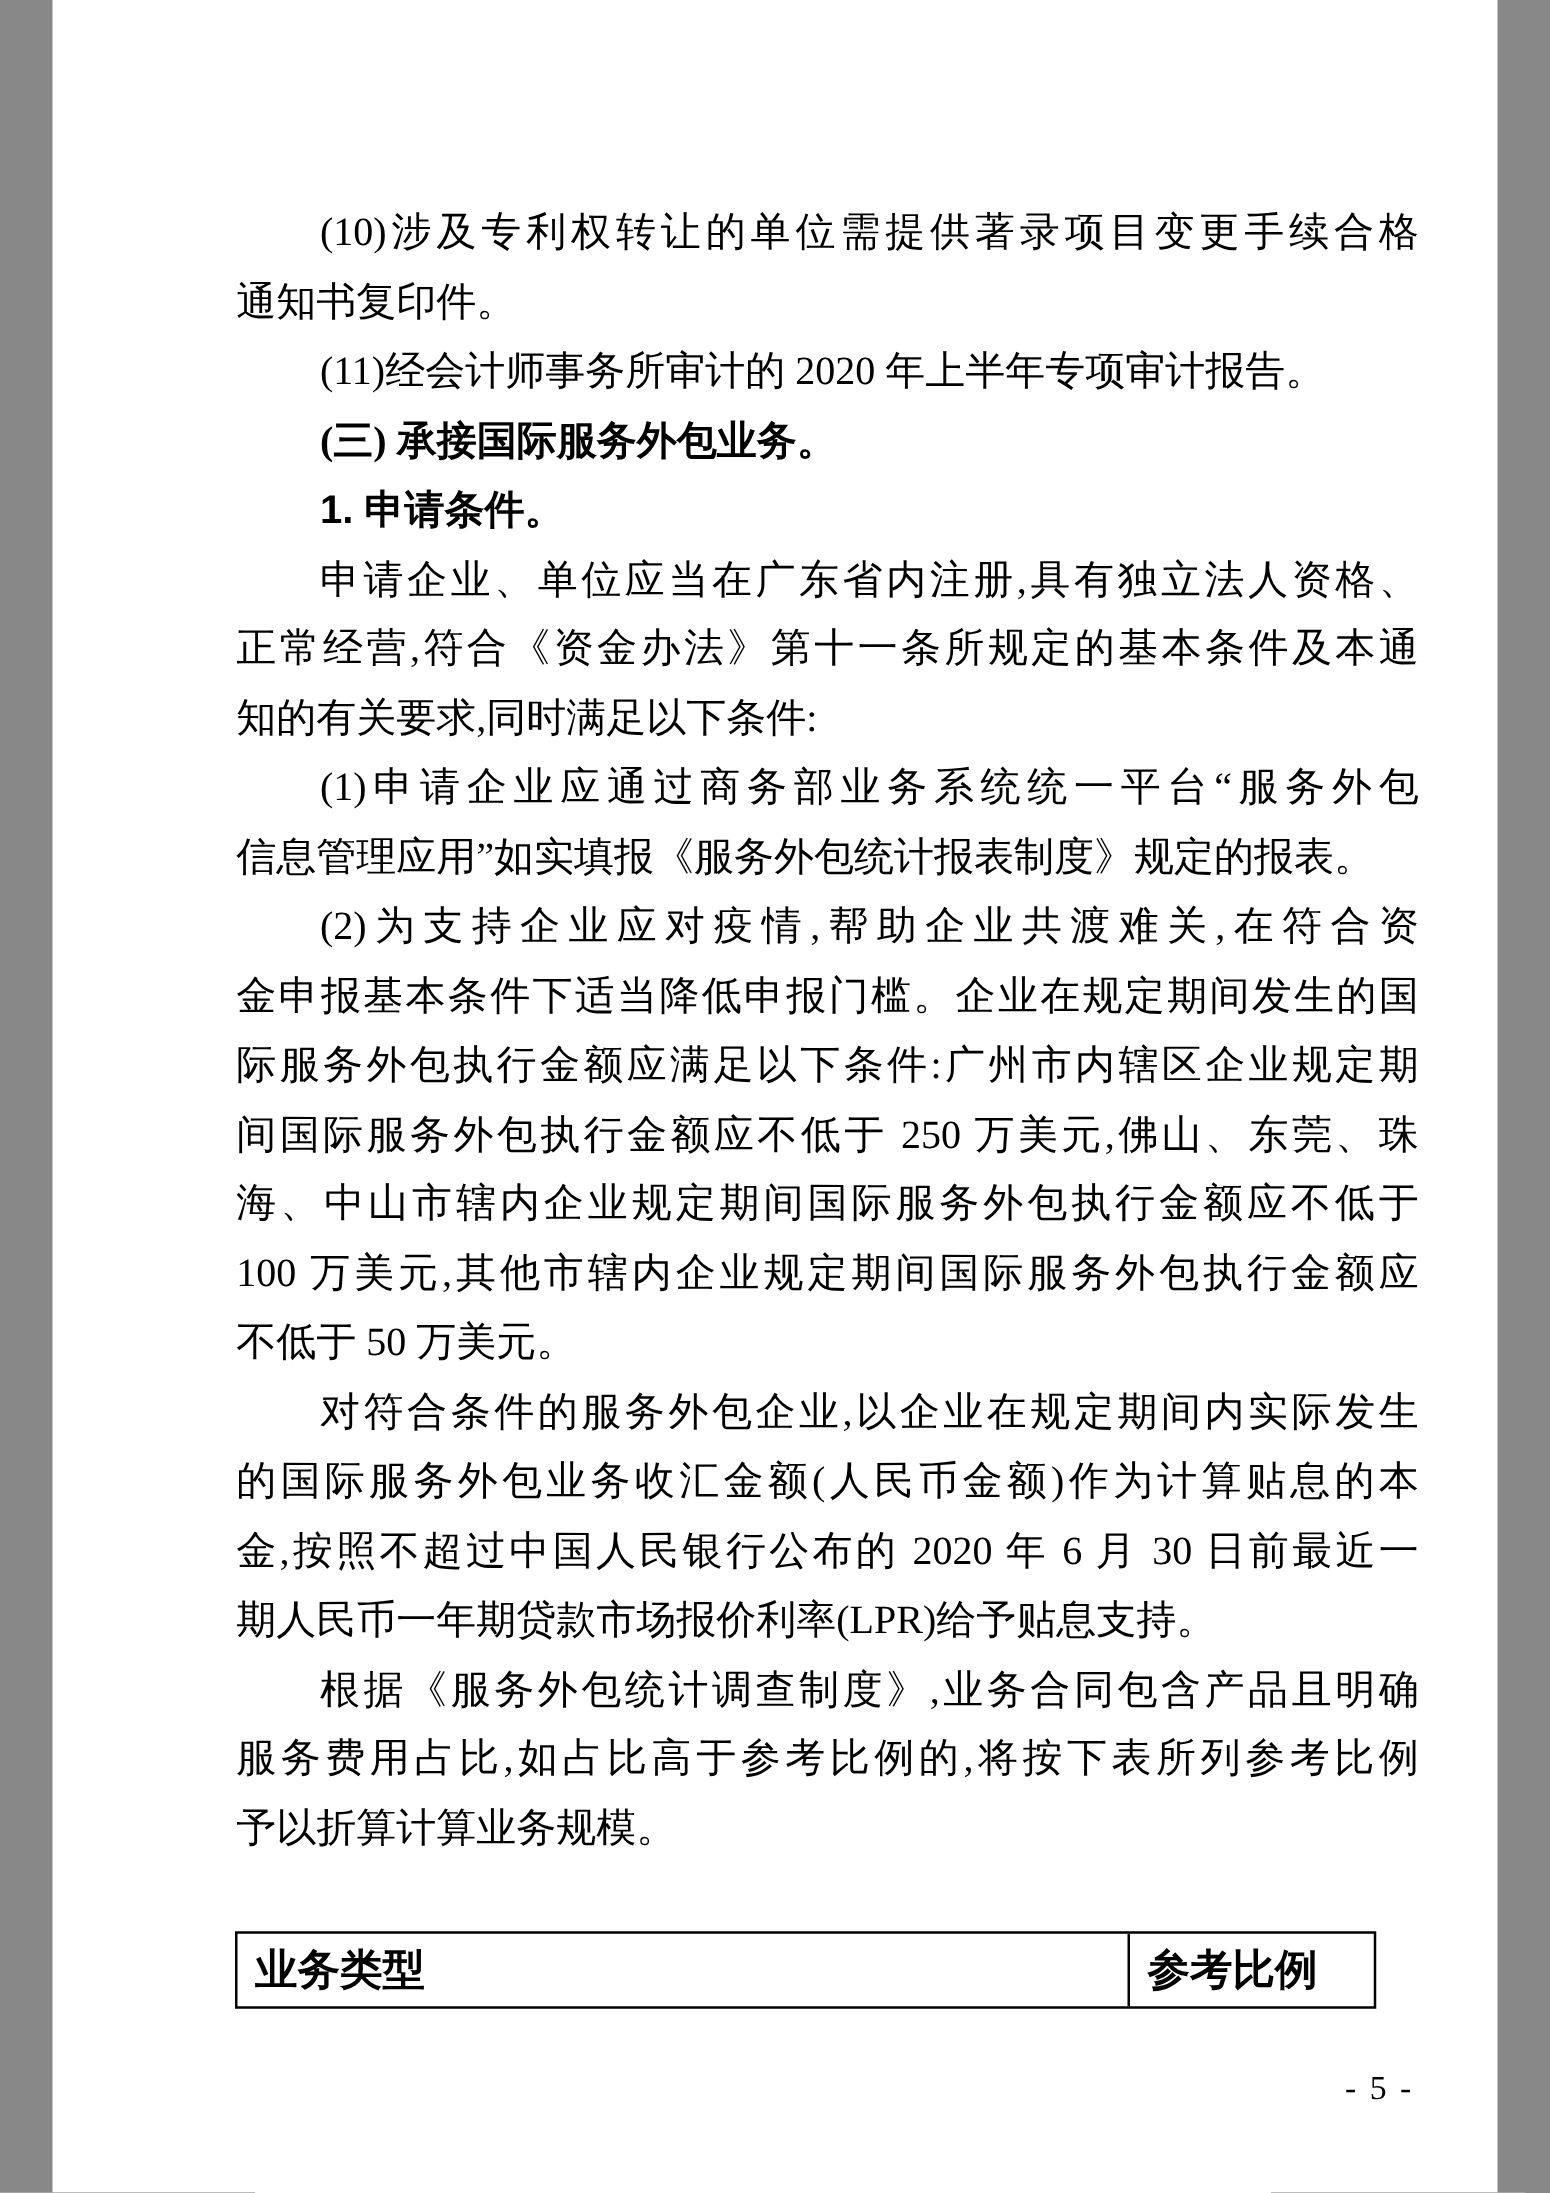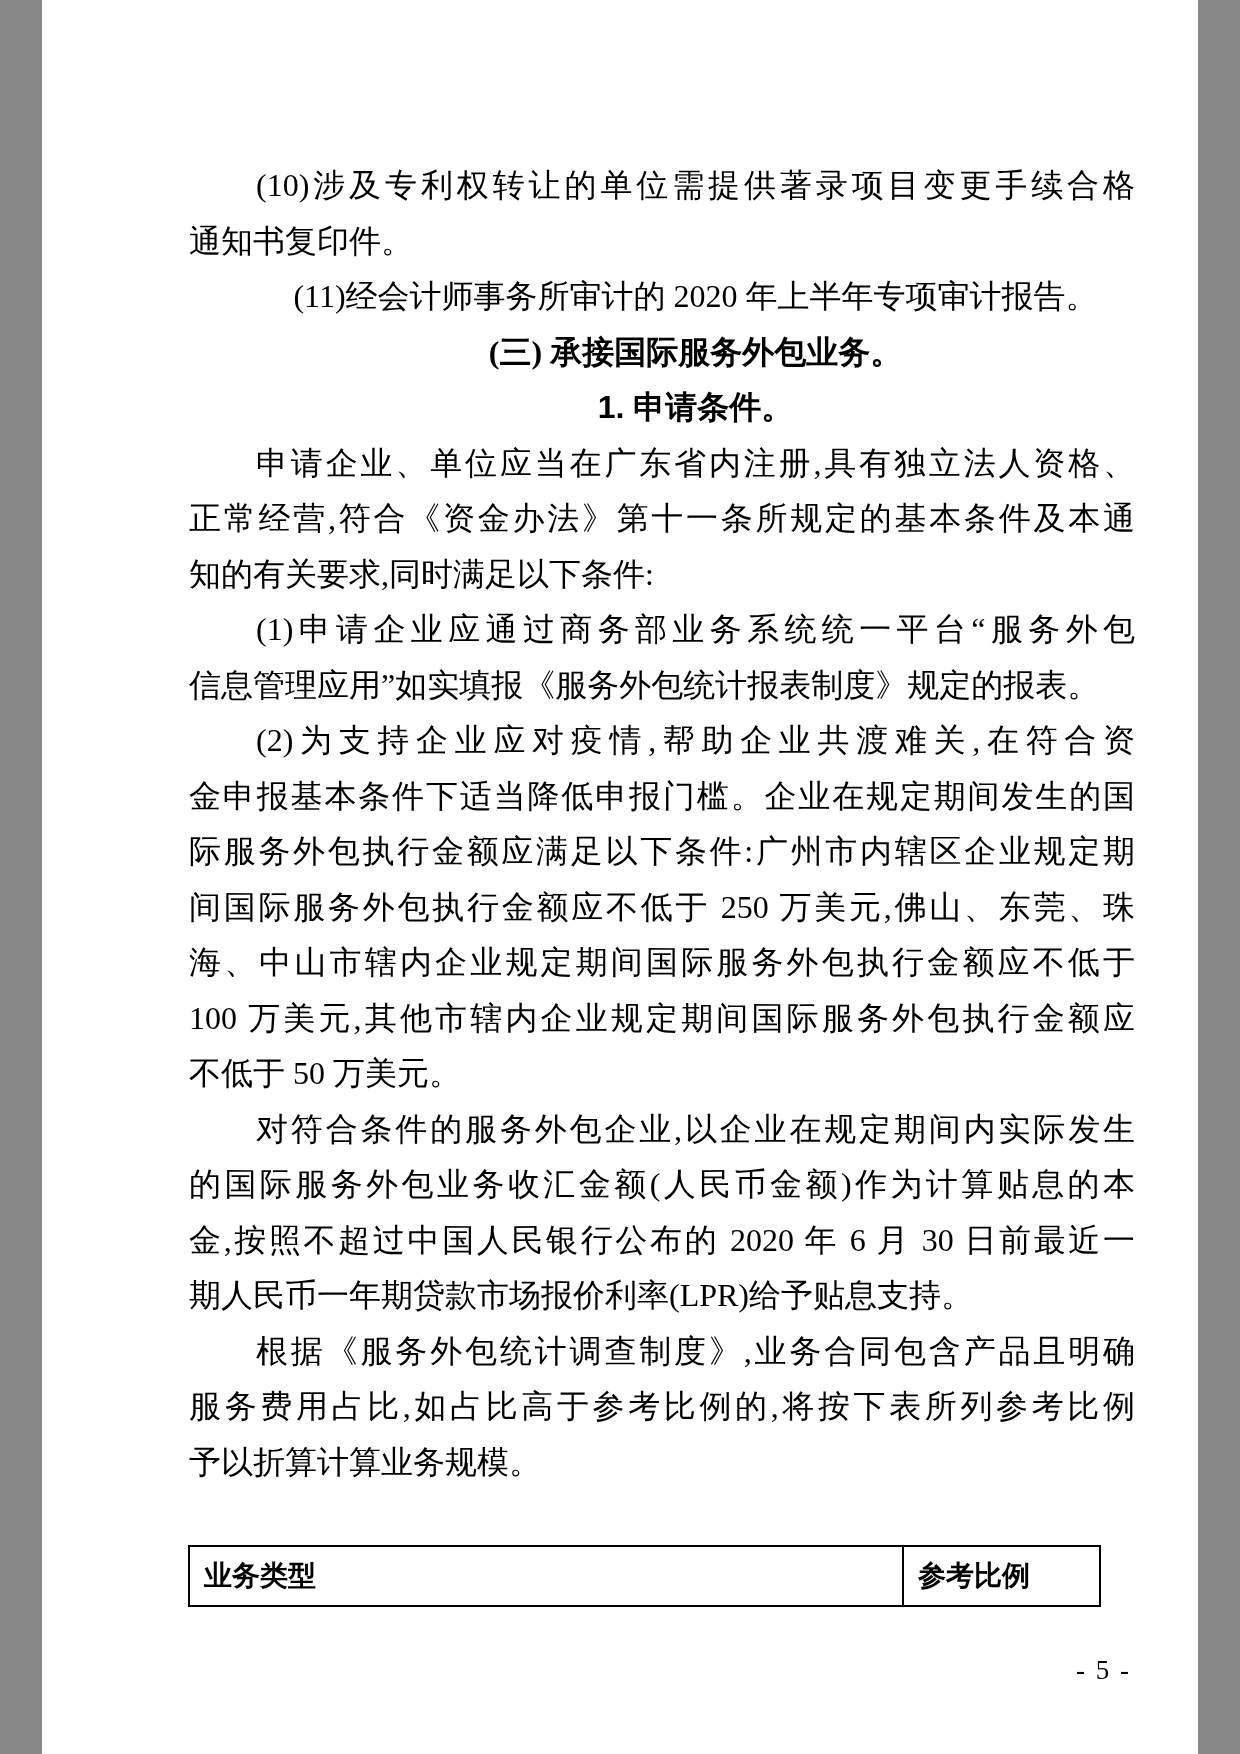--- a/index.html
+++ b/index.html
@@ -23,40 +23,40 @@
     font-size: 32px;
     height: 55.5px;
     line-height: 55.5px;
     white-space: nowrap;
   }
   .line.fill {
     white-space: normal;
     text-align: justify;
     text-align-last: justify;
   }
-  .para-start { text-indent: 67px; text-align: center; }
+  .para-start { text-indent: 67px; }
   .h-kai { font-weight: 700; }
   .h-hei {
     font-weight: 700;
     font-family: "Liberation Sans", "DejaVu Sans", sans-serif;
   }
   .ref-table {
     position: absolute;
     left: 146px;
     top: 1545px;
     width: 913px;
     height: 62px;
     border: 2px solid #000;
     box-sizing: border-box;
     display: flex;
   }
   .ref-table .cell {
     display: flex;
     align-items: center;
-    font-size: 28px;
+    font-size: 34px;
     font-weight: 700;
     font-family: "Liberation Sans", "DejaVu Sans", sans-serif;
     box-sizing: border-box;
   }
   .ref-table .c1 {
     width: 714px;
     border-right: 2px solid #000;
     padding-left: 14px;
   }
   .ref-table .c2 {

